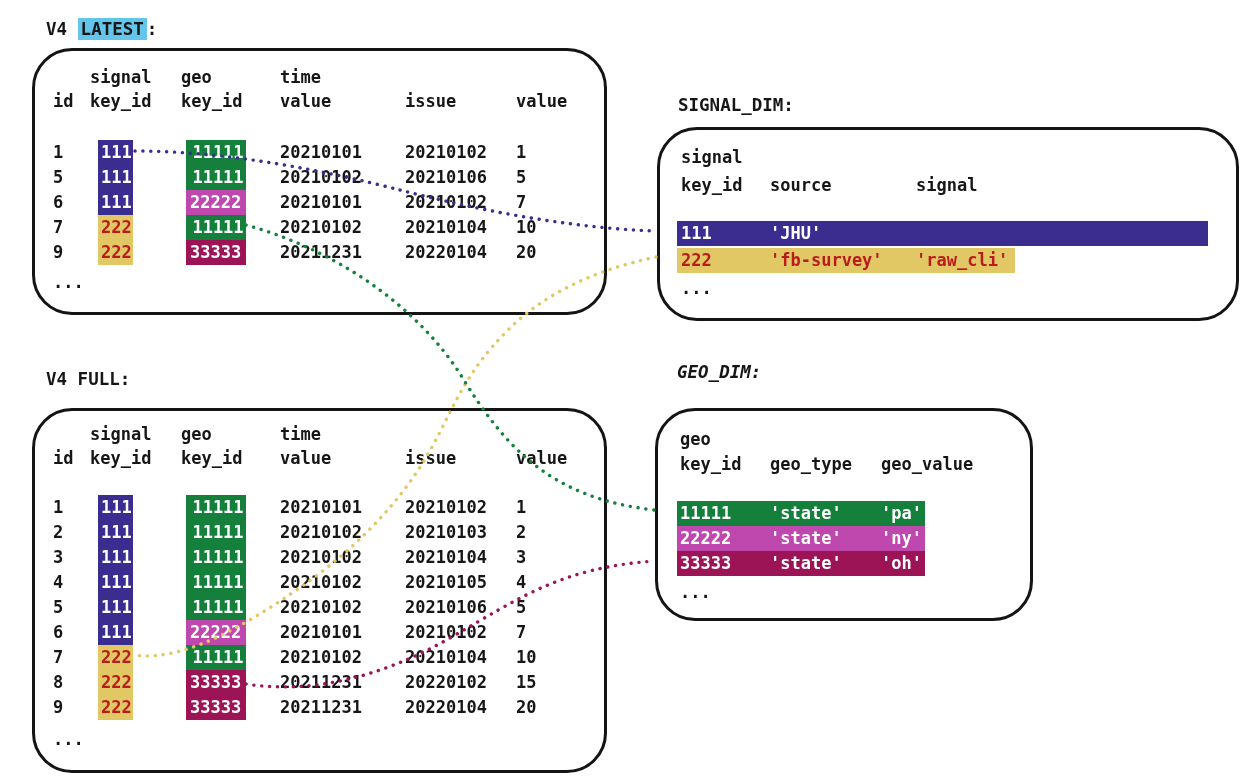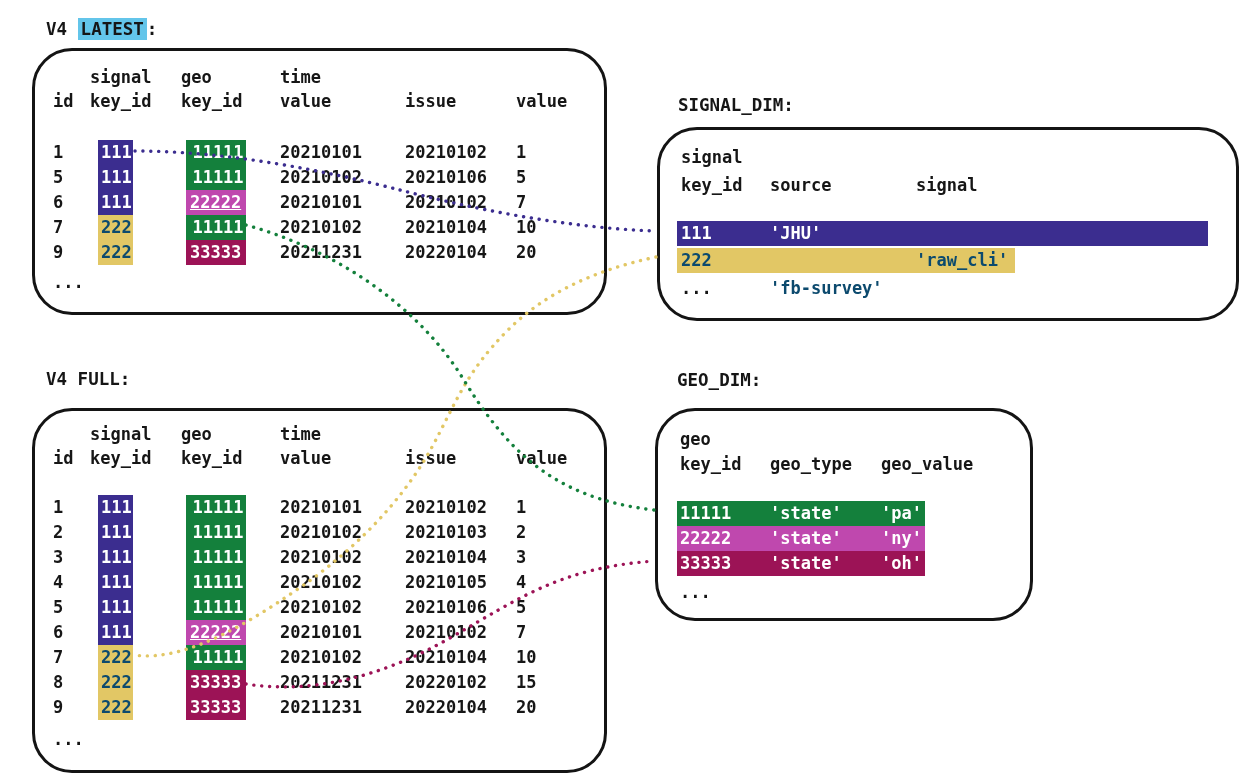--- a/index.html
+++ b/index.html
@@ -8,23 +8,23 @@
     font-family:"DejaVu Sans Mono","Liberation Mono",monospace;
     font-weight:700;color:#161616;
   }
   .lbl{position:absolute;font-size:17.5px;line-height:25px;white-space:pre;text-align:right;}
   .hl{background:var(--cyan);padding:1px 3px;}
   .box{position:absolute;border:3.5px solid #141414;border-radius:40px;background:#fff;}
   .t{position:absolute;font-size:17px;line-height:25px;white-space:pre;}
   .row{position:absolute;left:0;right:0;height:25px;}
   .pill{height:25px;box-sizing:border-box;color:#ffffff;}
   .bg-indigo{background:var(--indigo);}
-  .bg-gold{background:var(--gold);color:#0c4a6e;}
+  .bg-gold{background:var(--gold);color:#b91c1c;}
   .bg-green{background:var(--green);text-align:center;}
-  .bg-orchid{background:var(--orchid);text-decoration:underline;}
+  .bg-orchid{background:var(--orchid);}
   .bg-maroon{background:var(--maroon);}
   
   .vt .c-id{left:18px;}
   .vt .c-sig{left:63px;width:35px;padding-left:3px;}
   .vt .c-geo{left:151px;width:60px;padding-left:4px;}
   .vt .c-time{left:245px;}
   .vt .c-issue{left:370px;}
   .vt .c-val{left:481px;}
   .vt .h-sig{left:55px;}
   .vt .h-geo{left:146px;}
@@ -102,21 +102,21 @@
     <span class="t" style="left:21px;top:43px;">key_id</span>
     <span class="t" style="left:110px;top:43px;">source</span>
     <span class="t" style="left:256px;top:43px;">signal</span>
 
     <div class="bar bg-indigo" style="left:17px;top:91px;width:531px;color:#fff;">
       <span class="t" style="left:4px;">111</span>
       <span class="t" style="left:93px;">'JHU'</span>
     </div>
     <div class="bar bg-gold" style="left:17px;top:118px;width:338px;">
       <span class="t" style="left:4px;">222</span>
-      <span class="t" style="left:93px;margin-top:28px;">'fb-survey'</span>
+      <span class="t" style="left:93px;">'fb-survey'</span>
       <span class="t" style="left:239px;">'raw_cli'</span>
     </div>
     <span class="t" style="left:21px;top:146px;">...</span>
   </div>
 
   <div class="lbl" style="left:46px;top:367px;">V4 FULL:</div>
 
   <div class="box vt" style="left:32px;top:408px;width:569px;height:359px;">
     <span class="t h-sig" style="top:11px;">signal</span>
     <span class="t h-geo" style="top:11px;">geo</span>
@@ -196,21 +196,21 @@
       <span class="t c-id">9</span>
       <span class="t c-sig pill bg-gold">222</span>
       <span class="t c-geo pill bg-maroon">33333</span>
       <span class="t c-time">20211231</span>
       <span class="t c-issue">20220104</span>
       <span class="t c-val">20</span>
     </div>
     <span class="t c-id" style="top:316px;">...</span>
   </div>
 
-  <div class="lbl" style="left:677px;top:368px;">GEO_DIM:</div>
+  <div class="lbl" style="left:677px;top:360px;font-style:italic;">GEO_DIM:</div>
 
   <div class="box" style="left:655px;top:408px;width:372px;height:207px;">
     <span class="t" style="left:22px;top:16px;">geo</span>
     <span class="t" style="left:22px;top:41px;">key_id</span>
     <span class="t" style="left:112px;top:41px;">geo_type</span>
     <span class="t" style="left:223px;top:41px;">geo_value</span>
 
     <div class="bar bg-green" style="left:19px;top:90px;width:248px;color:#fff;">
       <span class="t" style="left:3px;">11111</span>
       <span class="t" style="left:93px;">'state'</span>

